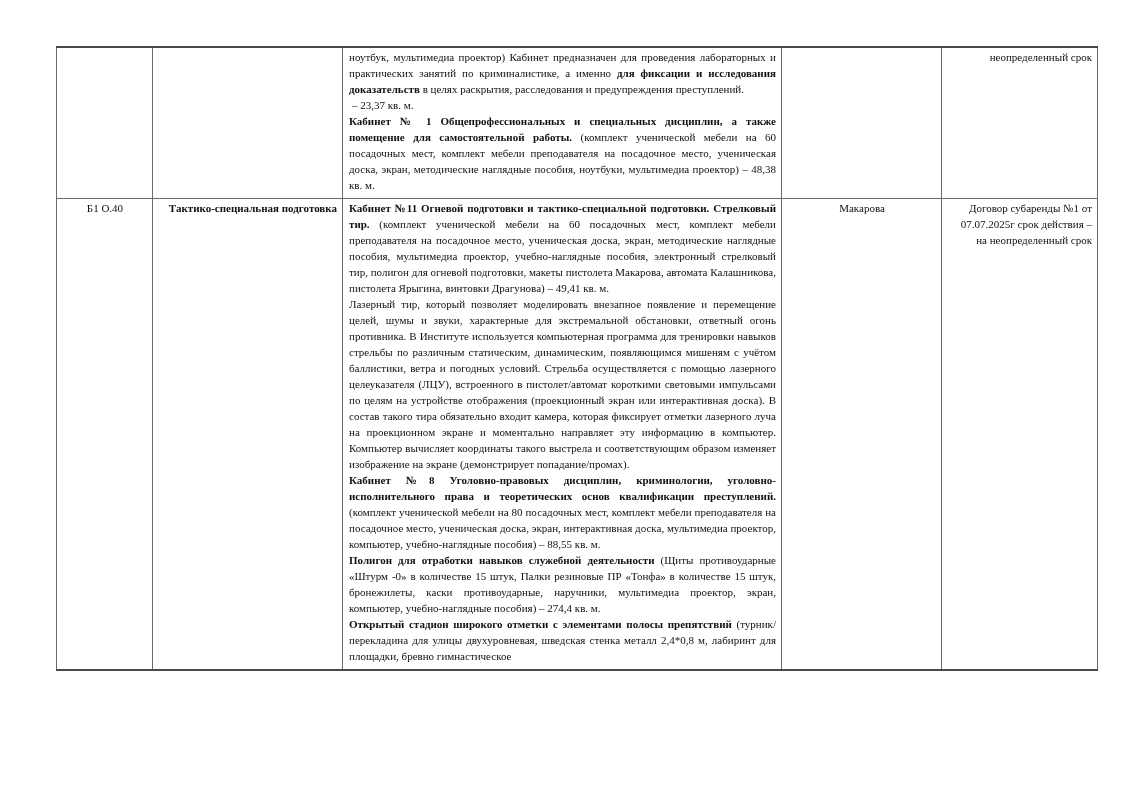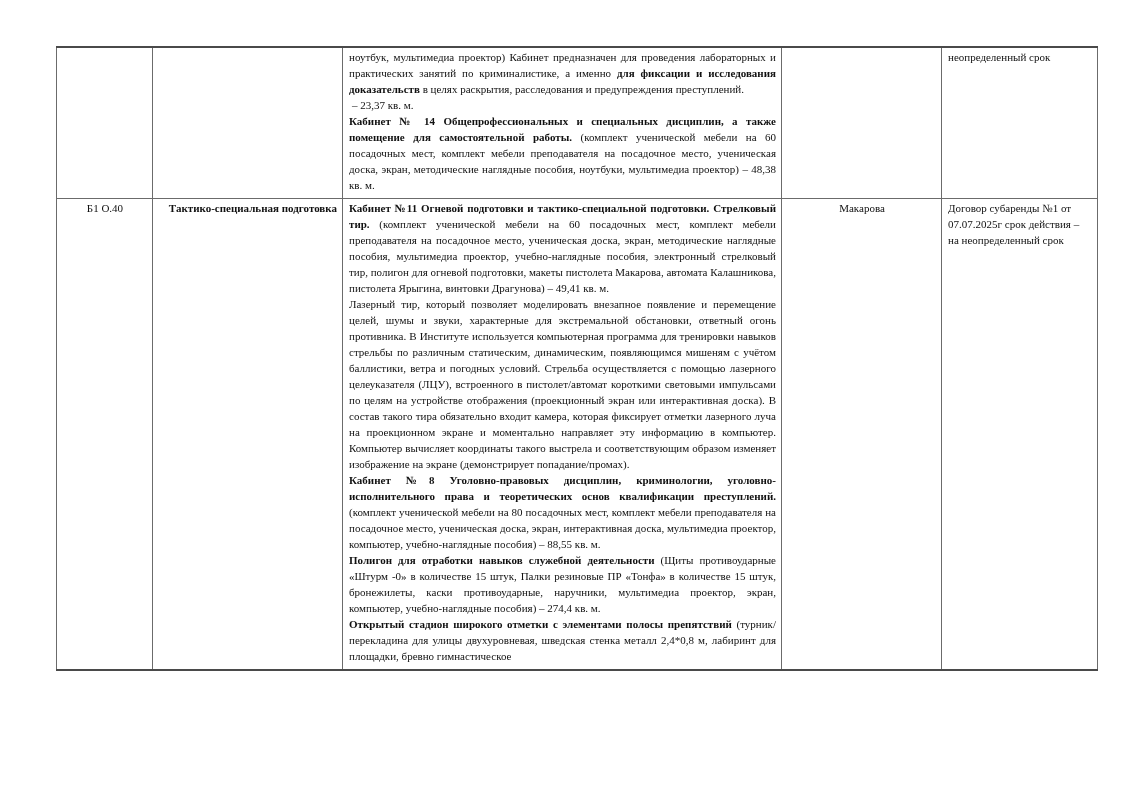--- a/index.html
+++ b/index.html
@@ -8,21 +8,21 @@
   table.doc { position: absolute; left: 56px; top: 46px; border-collapse: collapse;
               table-layout: fixed; width: 1041px; }
   table.doc td { border: 1.5px solid #6b6b6b; vertical-align: top; padding: 1px 5px 5px 6px;
                  font-size: 11px; line-height: 16px; }
   table.doc tr.first td { border-top: 2px solid #4a4a4a; }
   table.doc tr.last td { border-bottom: 2px solid #4a4a4a; }
   td.c-code { text-align: center; margin-left: 16px; }
   td.c-name { text-align: right; font-weight: bold; }
   td.c-desc { text-align: justify; }
   td.c-basis { text-align: center; font-size: 14px; line-height: 17px; padding-top: 0; }
-  td.c-doc { text-align: left; }
+  td.c-doc { text-align: right; }
   p.par { margin: 0; text-align: justify; text-align-last: left; }
   p.par b { font-weight: bold; }
   .area { padding-left: 3px; }
 </style>
 </head>
 <body>
 
 <table class="doc">
   <colgroup>
     <col style="width:96px">
@@ -31,21 +31,21 @@
     <col style="width:160px">
     <col style="width:156px">
   </colgroup>
   <tbody>
     <tr class="first">
       <td class="c-code"></td>
       <td class="c-name"></td>
       <td class="c-desc">
         <p class="par"><span>ноутбук, мультимедиа проектор) Кабинет предназначен для проведения лабораторных и практических занятий по криминалистике, а именно </span><b>для фиксации и исследования доказательств</b><span> в целях раскрытия, расследования и предупреждения преступлений.</span></p>
         <p class="par area"><span> – 23,37 кв. м.</span></p>
-        <p class="par"><b>Кабинет № 14  Общепрофессиональных и специальных дисциплин, а также помещение для самостоятельной работы.</b><span> (комплект ученической мебели на 60 посадочных мест, комплект мебели преподавателя на посадочное место, ученическая доска, экран, методические наглядные пособия, ноутбуки, мультимедиа проектор) – 48,38 кв. м.</span></p>
+        <p class="par"><b>Кабинет № 1  Общепрофессиональных и специальных дисциплин, а также помещение для самостоятельной работы.</b><span> (комплект ученической мебели на 60 посадочных мест, комплект мебели преподавателя на посадочное место, ученическая доска, экран, методические наглядные пособия, ноутбуки, мультимедиа проектор) – 48,38 кв. м.</span></p>
       </td>
       <td class="c-basis"></td>
       <td class="c-doc">неопределенный срок</td>
     </tr>
     <tr class="last">
       <td class="c-code">Б1 О.40</td>
       <td class="c-name">Тактико-специальная подготовка</td>
       <td class="c-desc">
         <p class="par"><b>Кабинет №11 Огневой подготовки и тактико-специальной подготовки. Стрелковый тир.</b><span> (комплект ученической мебели на 60 посадочных мест, комплект мебели преподавателя на посадочное место, ученическая доска, экран, методические наглядные пособия, мультимедиа проектор, учебно-наглядные пособия, электронный стрелковый тир, полигон для огневой подготовки, макеты пистолета Макарова, автомата Калашникова, пистолета Ярыгина, винтовки Драгунова) – 49,41 кв. м.</span></p>
         <p class="par"><span>Лазерный тир, который позволяет моделировать внезапное появление и перемещение целей, шумы и звуки, характерные для экстремальной обстановки, ответный огонь противника. В Институте используется компьютерная программа для тренировки навыков стрельбы по различным статическим, динамическим, появляющимся мишеням с учётом баллистики, ветра и погодных условий. Стрельба осуществляется с помощью лазерного целеуказателя (ЛЦУ), встроенного в пистолет/автомат короткими световыми импульсами по целям на устройстве отображения (проекционный экран или интерактивная доска). В состав такого тира обязательно входит камера, которая фиксирует отметки лазерного луча на проекционном экране и моментально направляет эту информацию в компьютер. Компьютер вычисляет координаты такого выстрела и соответствующим образом изменяет изображение на экране (демонстрирует попадание/промах).</span></p>

